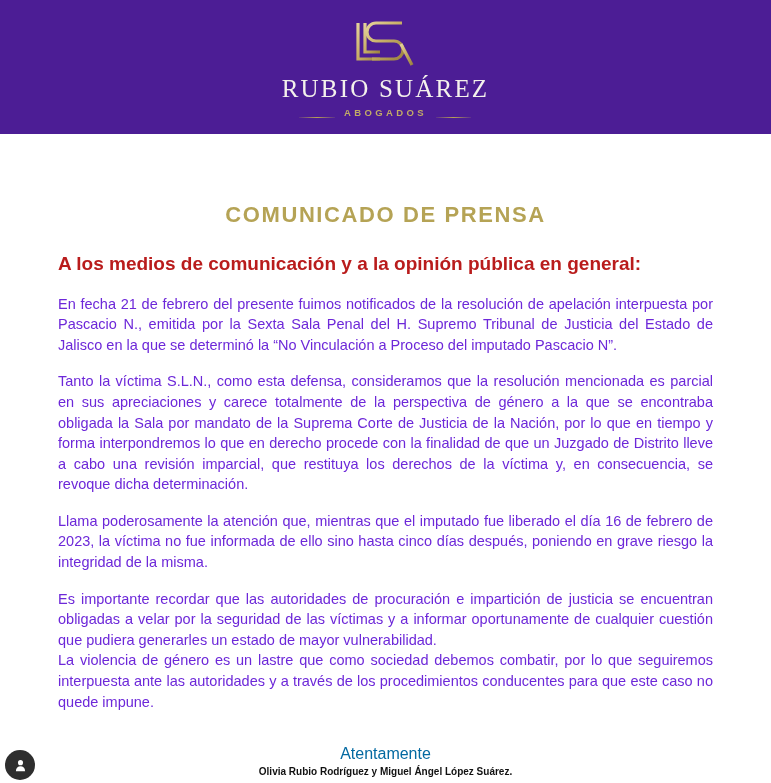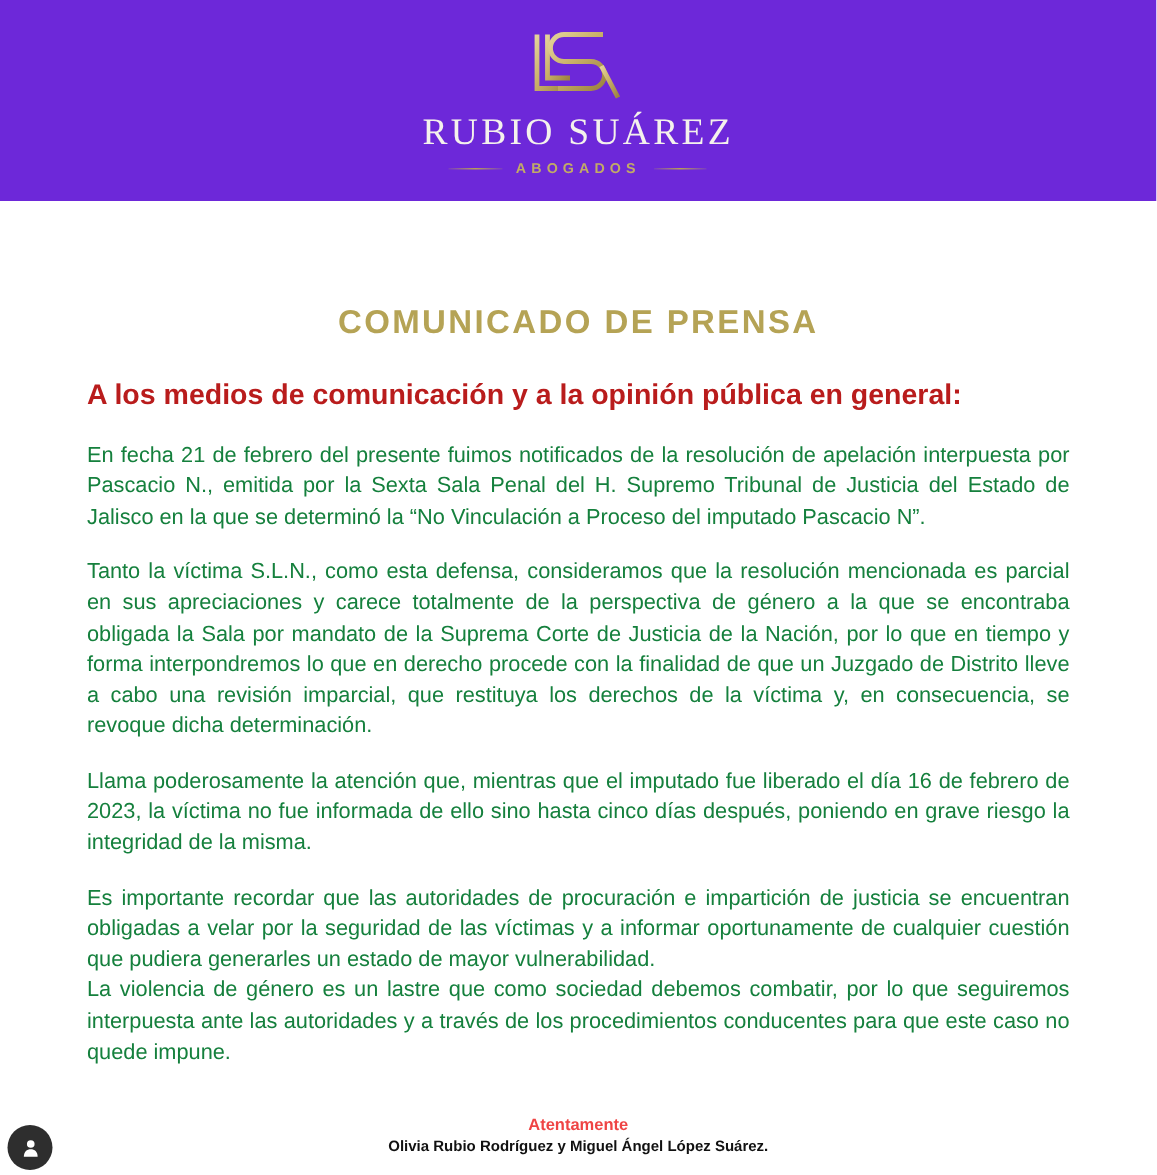--- a/index.html
+++ b/index.html
@@ -12,21 +12,21 @@
     background: #ffffff;
     font-family: "Liberation Sans", sans-serif;
     overflow: hidden;
     position: relative;
   }
 
   
   .header-band {
     width: 771px;
     height: 134px;
-    background: #6d28d9;
+    background: #4c1d95;
     position: relative;
     display: flex;
     align-items: center;
     justify-content: center;
   }
   .brand-block {
     display: flex;
     flex-direction: column;
     align-items: center;
     justify-content: center;
@@ -42,21 +42,21 @@
     color: #f4f1ec;
     font-family: "Liberation Serif", serif;
     font-size: 25px;
     letter-spacing: 2.2px;
     line-height: 1;
     white-space: nowrap;
     font-weight: 400;
   }
   .brand-sub-row {
     display: flex;
-    align-items: center;
+    align-items: flex-end;
     justify-content: center;
     gap: 9px;
     margin-top: 6px;
     width: 172px;
   }
   .rule {
     flex: 1 1 auto;
     height: 1px;
     background: linear-gradient(to right, rgba(184,160,86,0.15), #b8a056, rgba(184,160,86,0.15));
   }
@@ -91,37 +91,37 @@
   }
   .salutation {
     font-size: 19px;
     font-weight: 700;
     color: #b91c1c;
     margin: 0 0 17px 0;
     line-height: 1.3;
   }
   p.body-par {
     font-size: 14.5px;
-    color: #15803d;
+    color: #6d28d9;
     line-height: 1.42;
     margin: 0 0 16px 0;
     text-align: justify;
     text-justify: inter-word;
   }
   p.body-par.tight {
     margin-bottom: 0;
   }
   .signature {
     text-align: center;
     margin-top: 31px;
   }
   .sign-line1 {
-    font-size: 11px;
-    font-weight: 700;
-    color: #ef4444;
+    font-size: 16px;
+    font-weight: 400;
+    color: #0369a1;
     line-height: 1.4;
   }
   .sign-line2 {
     font-size: 10px;
     font-weight: 700;
     color: #111;
     line-height: 1.4;
   }
 
   

